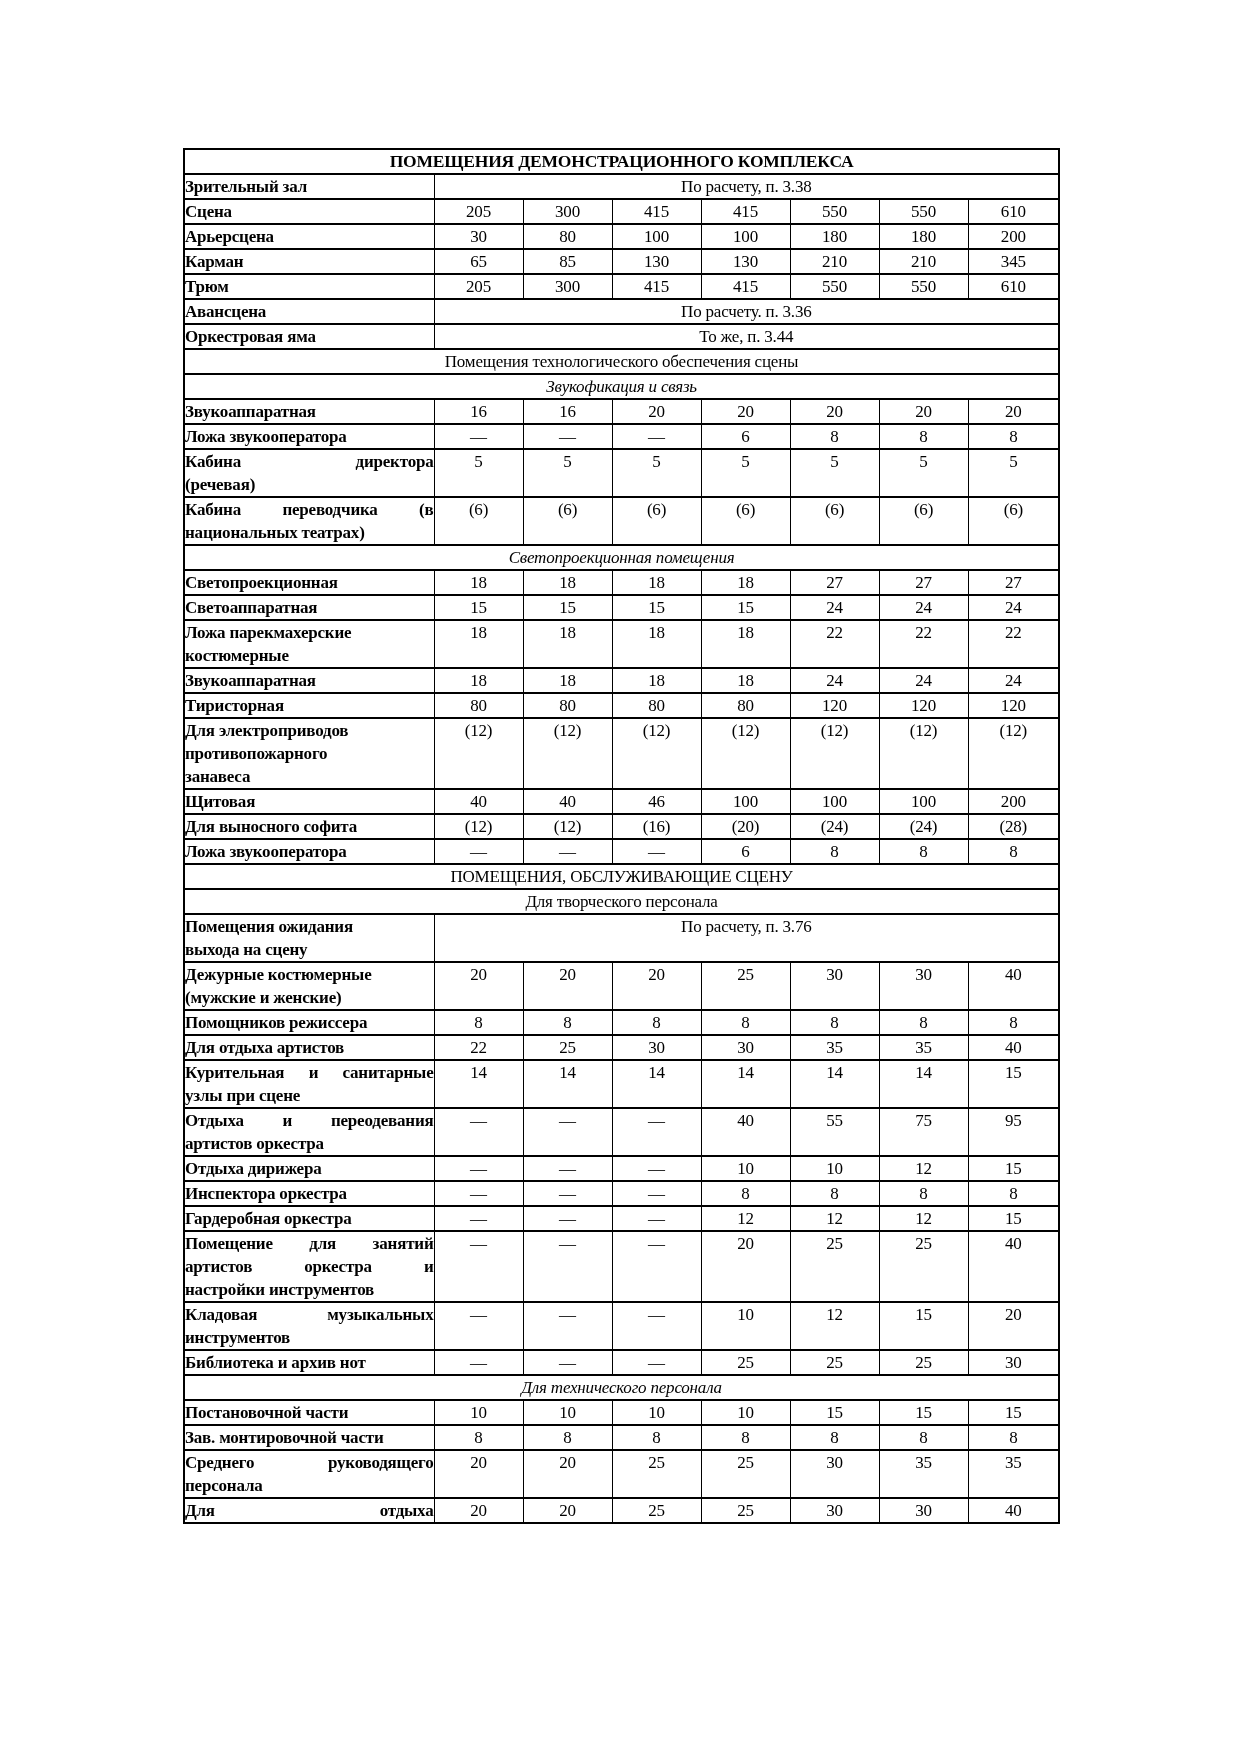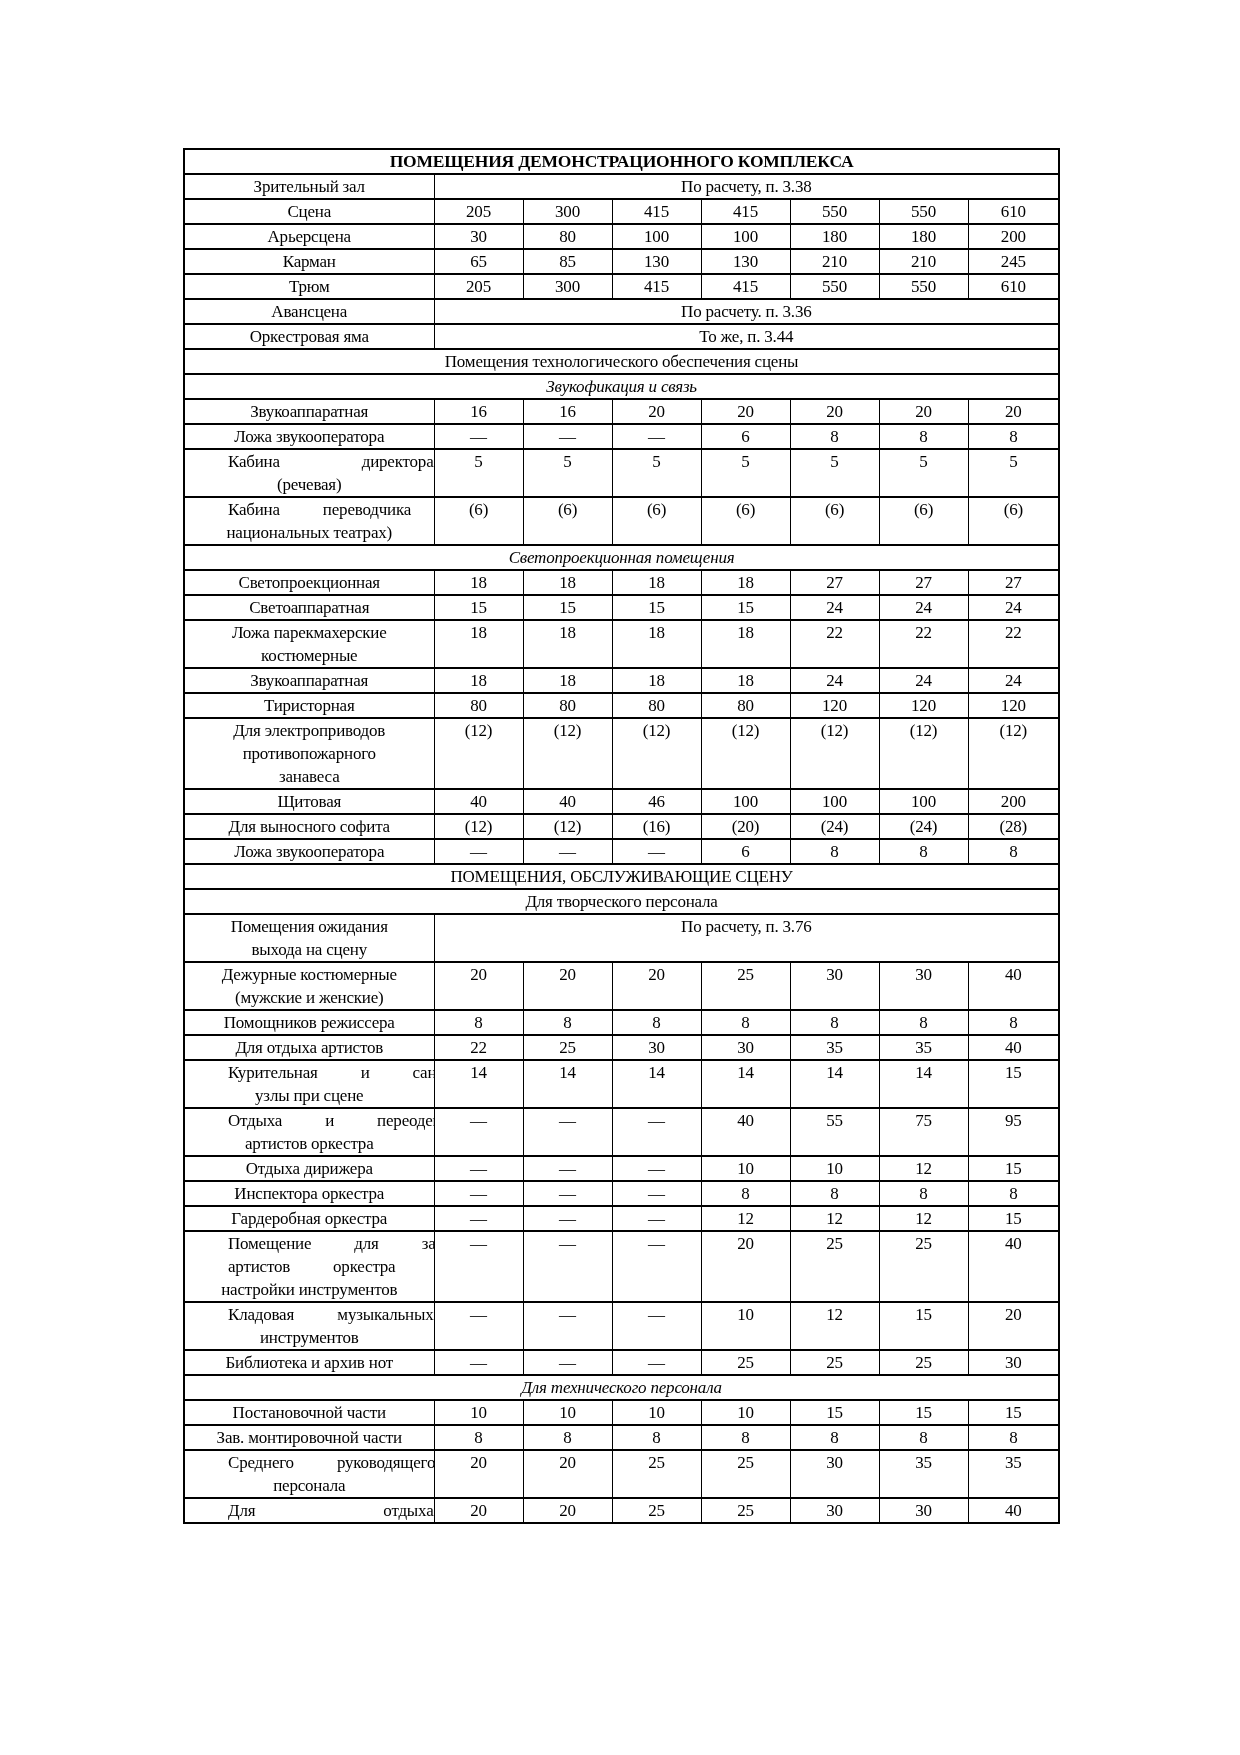--- a/index.html
+++ b/index.html
@@ -9,28 +9,28 @@
     border-collapse:collapse;table-layout:fixed;
     font-family:"Liberation Serif","DejaVu Serif",serif;
     font-size:17px;color:#000;letter-spacing:-0.2px;
   }
   table.doc{border:2px solid #000;}
   table.doc td{
     border:solid #000;border-width:2px 1px;
     vertical-align:top;line-height:23px;padding:0;
     overflow:hidden;
   }
-  td.name{text-align:center;padding:0 2px;}
+  td.name{text-align:left;padding:0 2px;font-weight:bold;}
   td.c{text-align:center;}
   td.title-cell{font-weight:bold;padding:2px 0 3px 0;font-size:17.5px;}
   td.section-bold{font-weight:normal;}
   td.section-italic{font-style:italic;}
   .line{min-height:23px;}
   .line.spread{display:flex;justify-content:space-between;}
-  .line.spread span{white-space:nowrap;margin-left:43px;}
+  .line.spread span{white-space:nowrap;}
 </style>
 </head>
 <body>
 
 <div class="page">
   <table class="doc">
     <colgroup>
       <col style="width:250px">
       <col style="width:89px">
         <col style="width:89px">
@@ -77,21 +77,21 @@
         <tr>
           <td class="name">
             <div class="line">Карман</div>
           </td>
           <td class="c">65</td>
           <td class="c">85</td>
           <td class="c">130</td>
           <td class="c">130</td>
           <td class="c">210</td>
           <td class="c">210</td>
-          <td class="c">245</td>
+          <td class="c">345</td>
         </tr>
         <tr>
           <td class="name">
             <div class="line">Трюм</div>
           </td>
           <td class="c">205</td>
           <td class="c">300</td>
           <td class="c">415</td>
           <td class="c">415</td>
           <td class="c">550</td>

